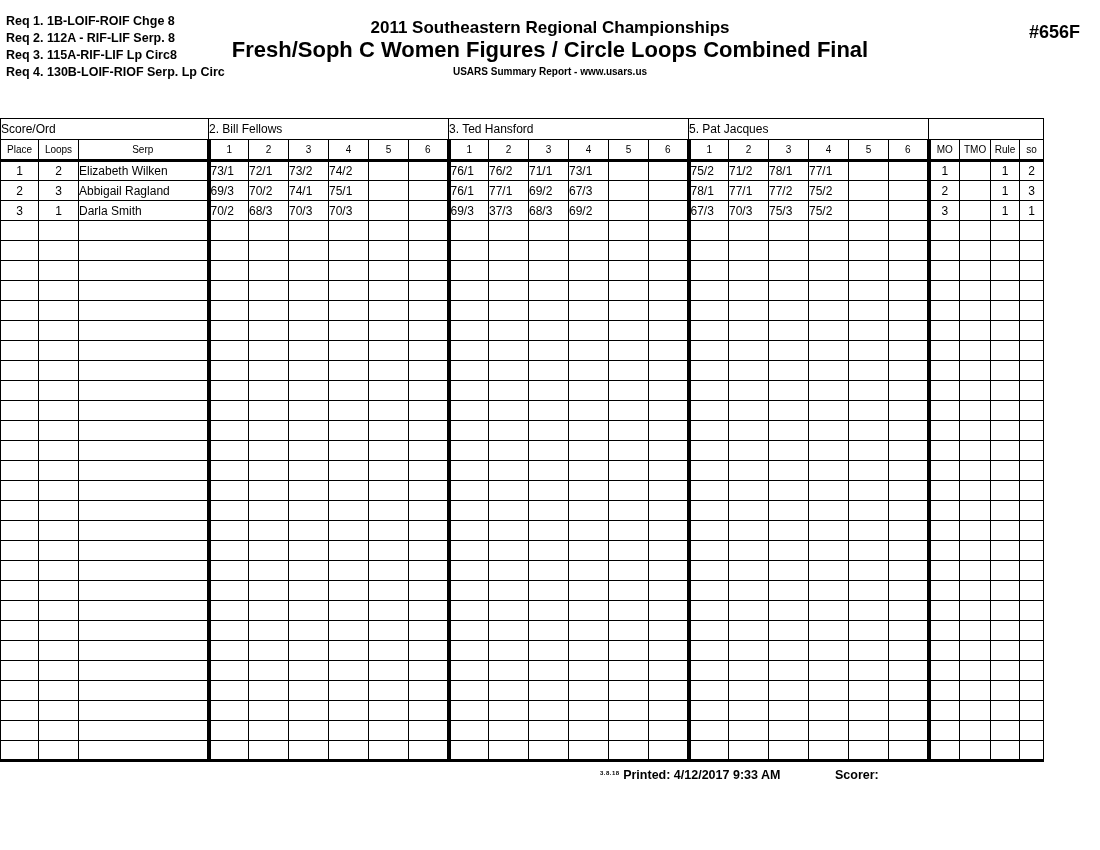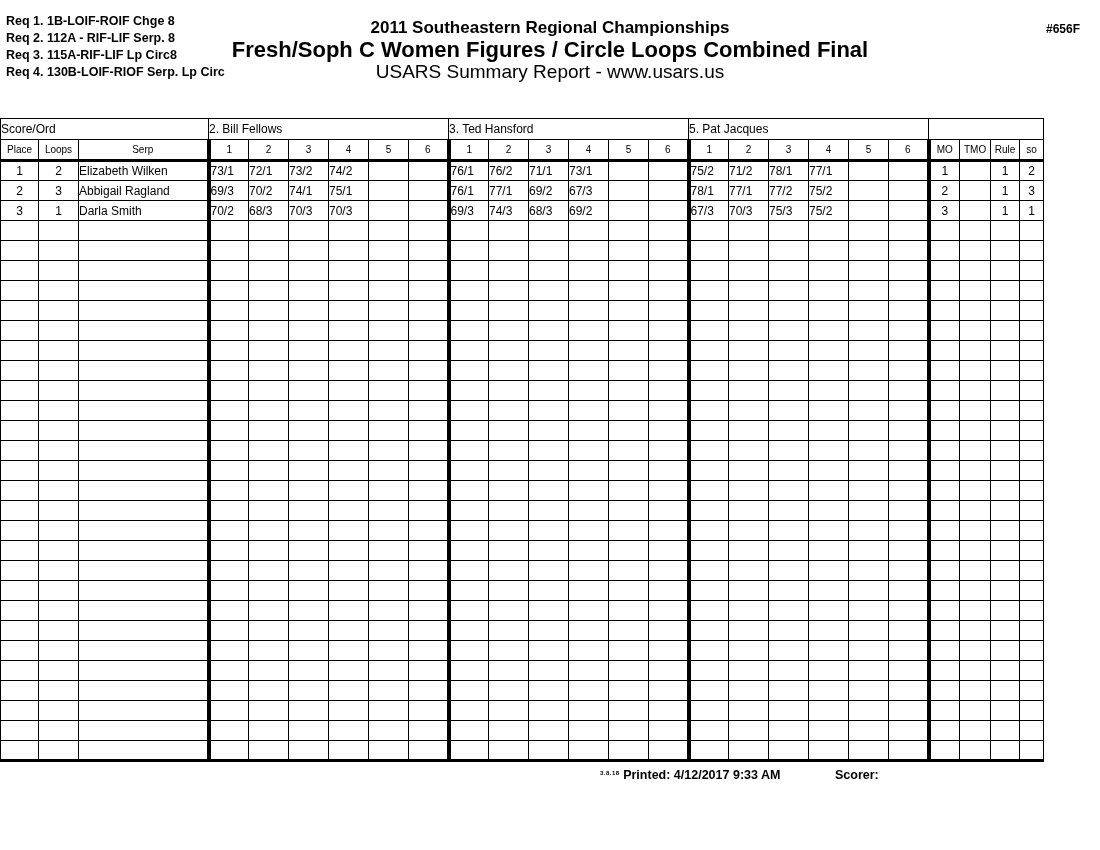--- a/index.html
+++ b/index.html
@@ -51,32 +51,32 @@
     line-height: 20px;
     white-space: nowrap;
   }
   #title-block .line-event {
     font-size: 22px;
     font-weight: bold;
     line-height: 23px;
     white-space: nowrap;
   }
   #title-block .line-source {
-    font-size: 19px;
-    font-weight: normal;
+    font-size: 10px;
+    font-weight: bold;
     line-height: 21px;
     white-space: nowrap;
   }
 
   
   #event-number {
     position: absolute;
     right: 20px;
     top: 22px;
-    font-size: 12px;
+    font-size: 18px;
     font-weight: bold;
     z-index: 2;
   }
 
   
   #grid-wrap {
     position: absolute;
     left: 0px;
     top: 118px;
     width: 1048px;
@@ -333,21 +333,21 @@
           <td class="c-place">3</td>
           <td class="c-cont">1</td>
           <td class="c-name">Darla Smith</td>
           <td class="c-score sep-left">70/2</td>
           <td class="c-score">68/3</td>
           <td class="c-score">70/3</td>
           <td class="c-score">70/3</td>
           <td class="c-score"></td>
           <td class="c-score"></td>
           <td class="c-score sep-left">69/3</td>
-          <td class="c-score">74/3</td>
+          <td class="c-score">37/3</td>
           <td class="c-score">68/3</td>
           <td class="c-score">69/2</td>
           <td class="c-score"></td>
           <td class="c-score"></td>
           <td class="c-score sep-left">67/3</td>
           <td class="c-score">70/3</td>
           <td class="c-score">75/3</td>
           <td class="c-score">75/2</td>
           <td class="c-score"></td>
           <td class="c-score"></td>

